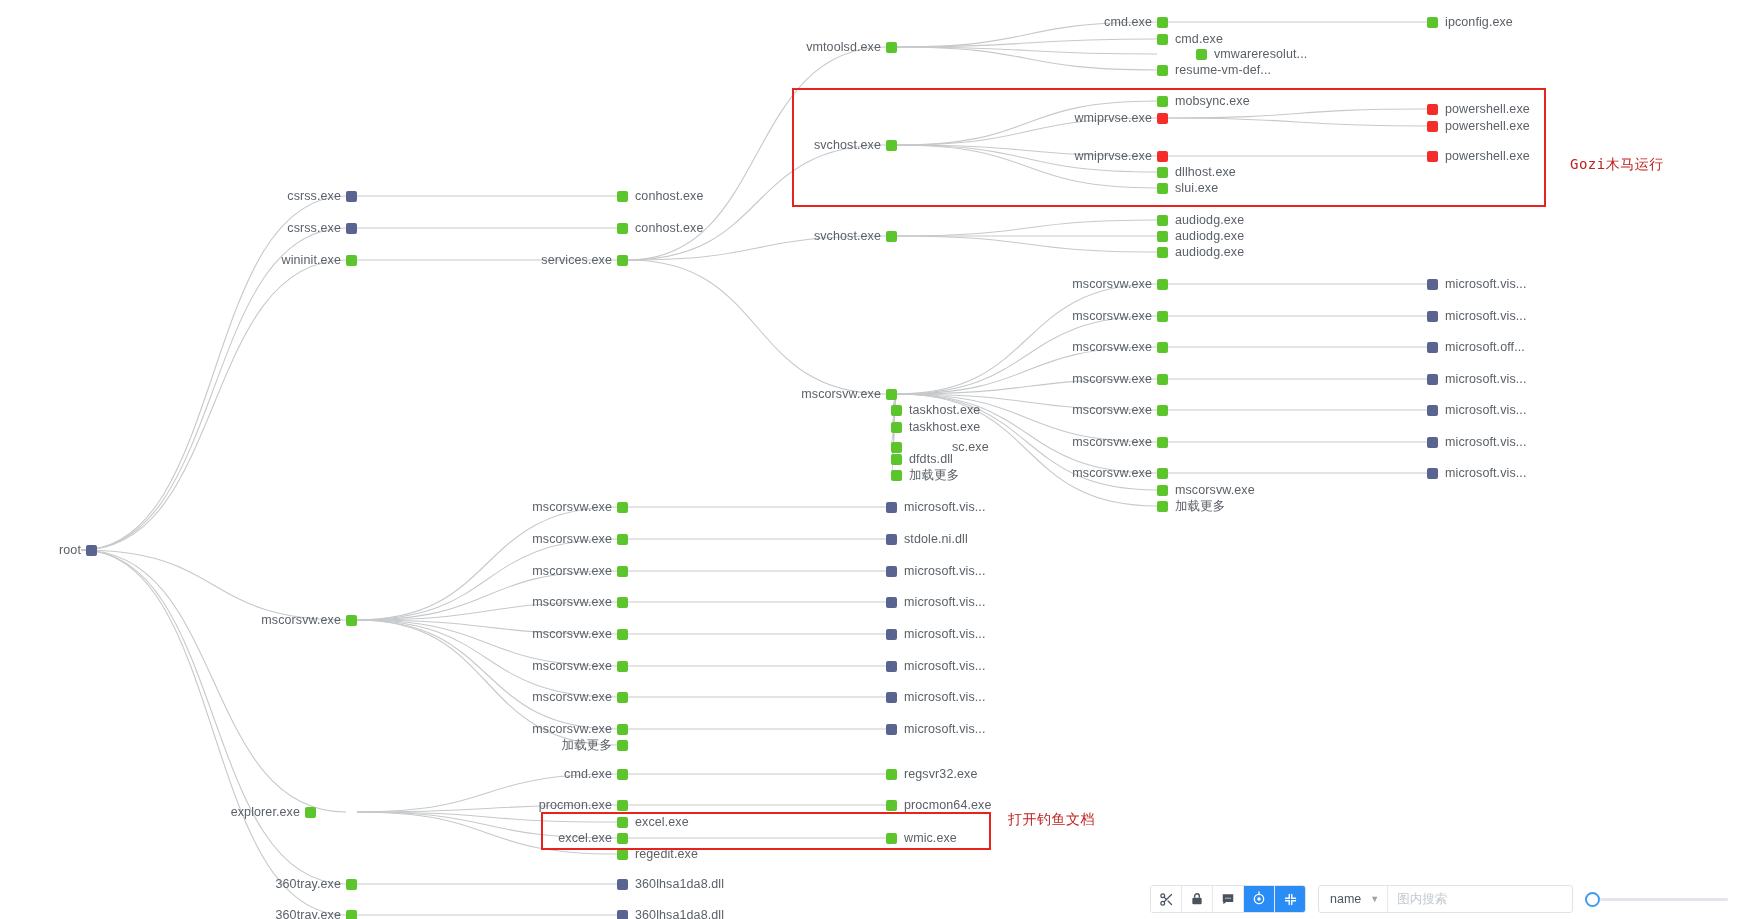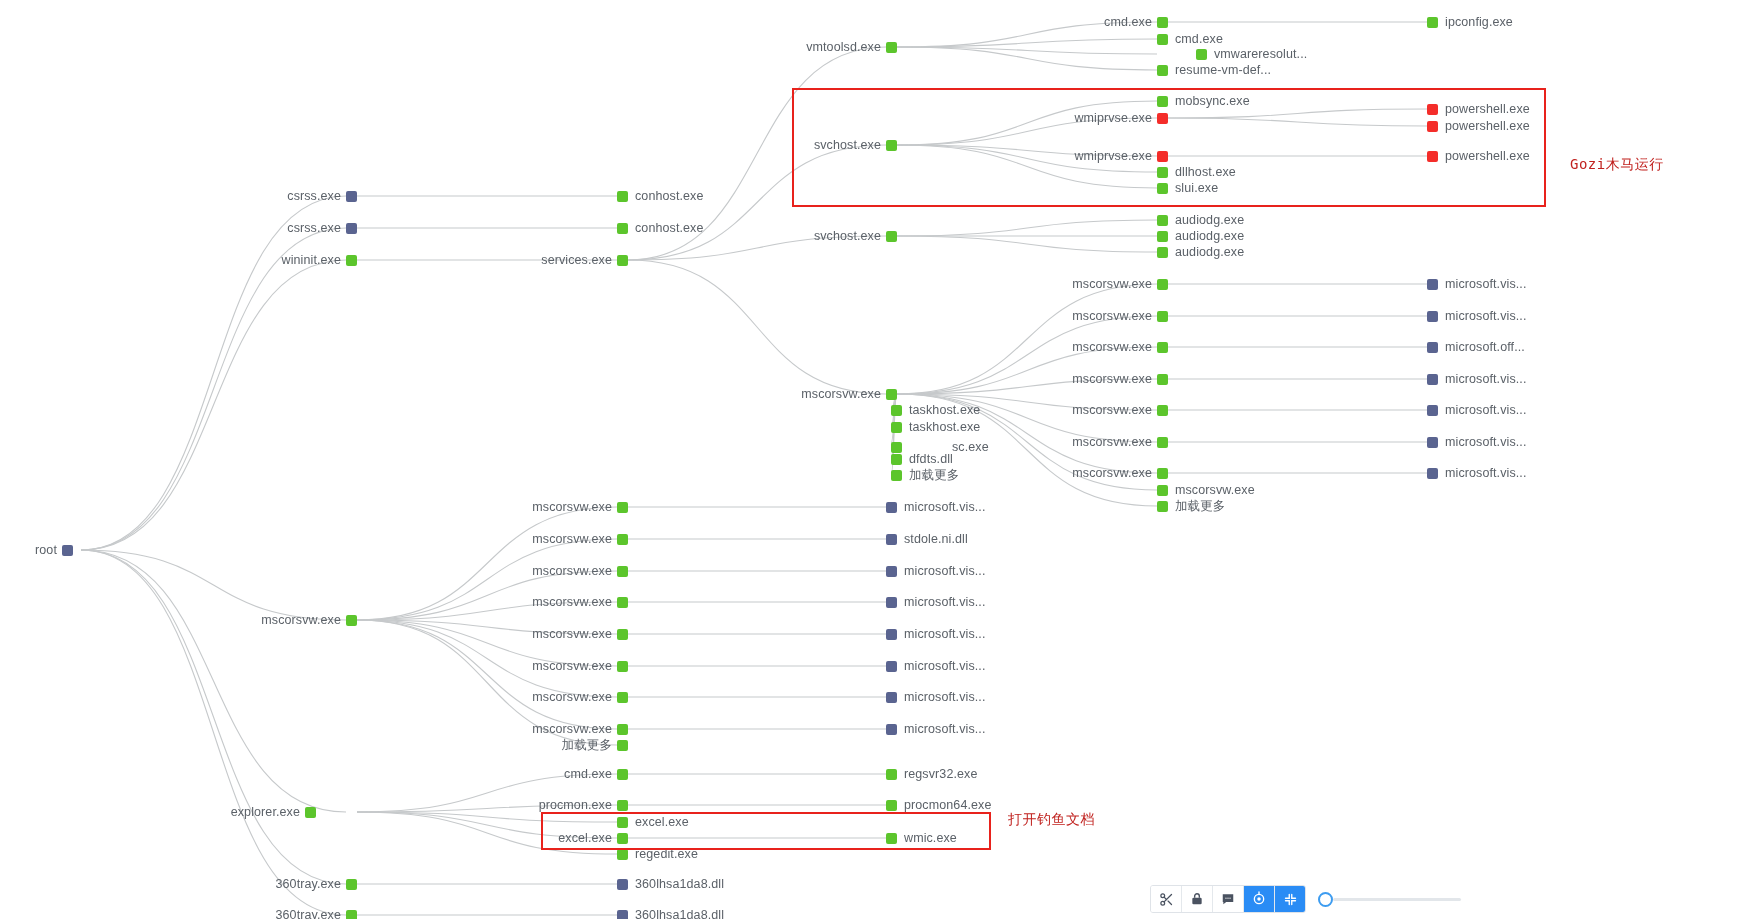--- a/index.html
+++ b/index.html
@@ -125,21 +125,21 @@
       <path d="M357,812 C500,812 474,822 617,822" fill="none" stroke="#c6c9cb" stroke-width="1.1"></path>
       <path d="M357,812 C500,812 474,838 617,838" fill="none" stroke="#c6c9cb" stroke-width="1.1"></path>
       <path d="M357,812 C500,812 474,854 617,854" fill="none" stroke="#c6c9cb" stroke-width="1.1"></path>
       <path d="M628,774 C769.9,774 744.1,774 886,774" fill="none" stroke="#c6c9cb" stroke-width="1.1"></path>
       <path d="M628,805 C769.9,805 744.1,805 886,805" fill="none" stroke="#c6c9cb" stroke-width="1.1"></path>
       <path d="M628,838 C769.9,838 744.1,838 886,838" fill="none" stroke="#c6c9cb" stroke-width="1.1"></path>
       <path d="M357,884 C500,884 474,884 617,884" fill="none" stroke="#c6c9cb" stroke-width="1.1"></path>
       <path d="M357,915 C500,915 474,915 617,915" fill="none" stroke="#c6c9cb" stroke-width="1.1"></path>
     </svg>
   <div id="nodes">
-      <div class="node left" style="top: 543px; left: 0px; width: 73px; justify-content: flex-end;">
+      <div class="node left" style="top: 543px; left: 0px; width: 97px; justify-content: flex-end;">
         <span class="lbl">root</span>
         <div class="sq" style="background: rgb(90, 100, 144);"></div>
       </div>
       <div class="node left" style="top: 189px; left: 0px; width: 357px; justify-content: flex-end;">
         <span class="lbl">csrss.exe</span>
         <div class="sq" style="background: rgb(90, 100, 144);"></div>
       </div>
       <div class="node left" style="top: 221px; left: 0px; width: 357px; justify-content: flex-end;">
         <span class="lbl">csrss.exe</span>
         <div class="sq" style="background: rgb(90, 100, 144);"></div>
@@ -494,18 +494,26 @@
     <div class="tbtn active">
       <svg width="15" height="15" viewBox="0 0 24 24" fill="none" stroke="#ffffff" stroke-width="2.2" stroke-linecap="round">
         <path d="M10 4L10 10 4 10"></path>
           <path d="M14 4L14 10 20 10"></path>
         <path d="M10 20L10 14 4 14"></path>
           <path d="M14 20L14 14 20 14"></path>
       </svg>
     </div>
   </div>
 
+  <div class="searchbox">
+    <div class="selname">
+      <span>name</span>
+      <span class="chev">▼</span>
+    </div>
+    <div class="divider"></div>
+    <input class="sinput" type="text" placeholder="图内搜索" style="">
+  </div>
 
   <div class="slider">
     <div class="sknob"></div>
     <div class="strack"></div>
   </div>
 </div>
 
 </body></html>

